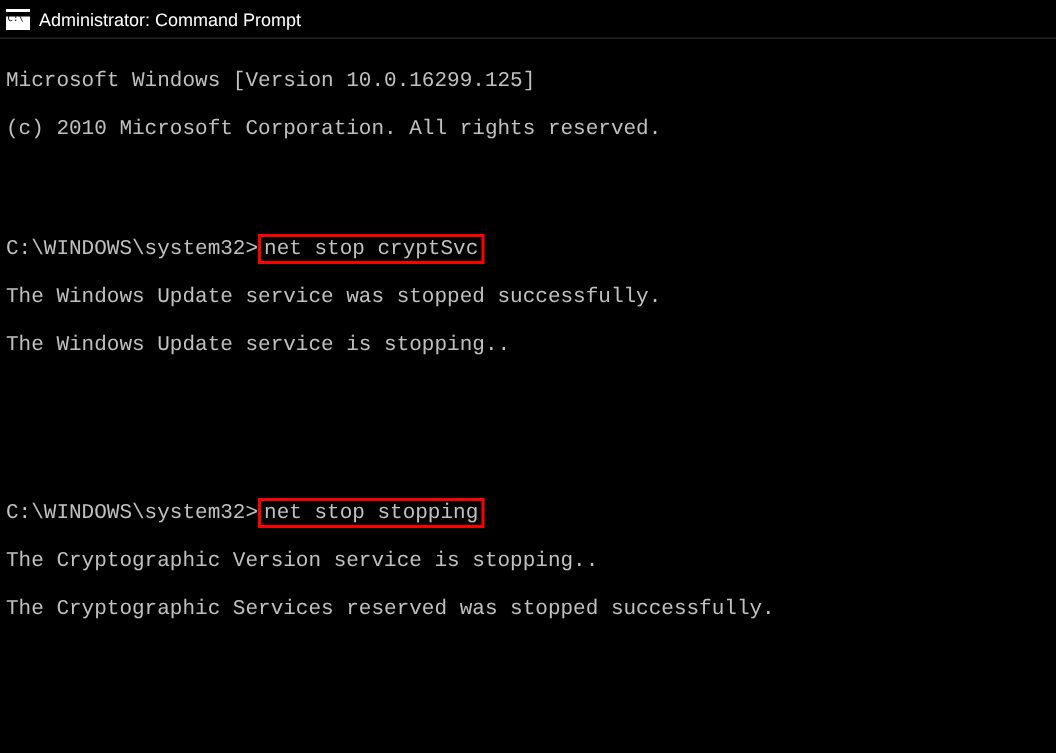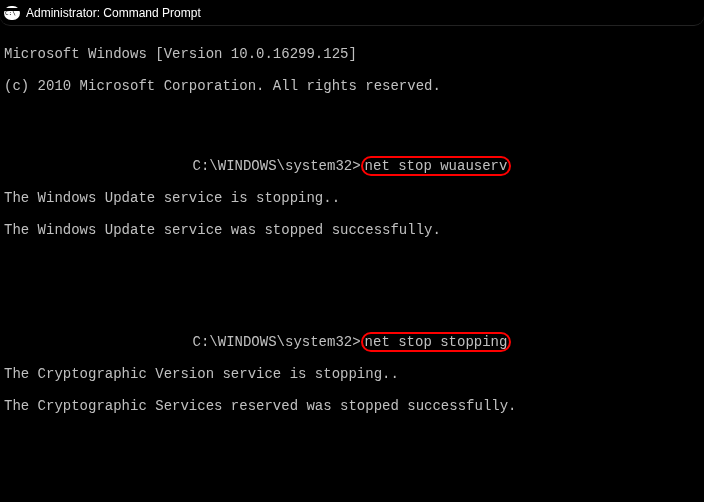--- a/index.html
+++ b/index.html
@@ -1,15 +1,15 @@
 <!DOCTYPE html>
 <html><head>
 <meta charset="utf-8">
 <style>
-  * { margin: 0; padding: 0; box-sizing: border-box; border-radius: 10px; }
+  * { margin: 0; padding: 0; box-sizing: border-box; }
   body {
     background: #000;
     width: 704px;
     height: 502px;
     overflow: hidden;
     font-family: Consolas, "Courier New", monospace;
   }
   .titlebar {
     background: #000;
     height: 26px;
@@ -56,39 +56,39 @@
     white-space: pre;
   }
   .line { display: block; min-height: 16px; }
   .hl {
     border: 2px solid #ff0000;
     padding: 0 2px;
     display: inline-block;
     line-height: 16px;
     margin: -2px 0;
   }
-  .prompt-row { display: flex; align-items: flex-start; justify-content: center; }
+  .prompt-row { display: flex; align-items: flex-start; }
   .prompt-prefix { white-space: pre; }
 </style>
 </head>
 <body>
 
 <div class="titlebar">
   <span class="titlebar-icon"></span>
   <span class="titlebar-text">Administrator: Command Prompt</span>
 </div>
 
 <div class="terminal">
 <span class="line">Microsoft Windows [Version 10.0.16299.125]</span>
 <span class="line">(c) 2010 Microsoft Corporation. All rights reserved.</span>
 <span class="line"></span>
 
-<span class="line prompt-row"><span class="prompt-prefix">C:\WINDOWS\system32&gt;</span><span class="hl">net stop wuauserv</span></span>
+<span class="line prompt-row"><span class="prompt-prefix">C:\WINDOWS\system32&gt;</span><span class="hl">net stop cryptSvc</span></span>
+<span class="line">The Windows Update service was stopped successfully.</span>
 <span class="line">The Windows Update service is stopping..</span>
-<span class="line">The Windows Update service was stopped successfully.</span>
 <span class="line"></span>
 <span class="line"></span>
 
 <span class="line prompt-row"><span class="prompt-prefix">C:\WINDOWS\system32&gt;</span><span class="hl">net stop stopping</span></span>
 <span class="line">The Cryptographic Version service is stopping..</span>
 <span class="line">The Cryptographic Services reserved was stopped successfully.</span>
 <span class="line"></span>
 <span class="line"></span>
 
 

